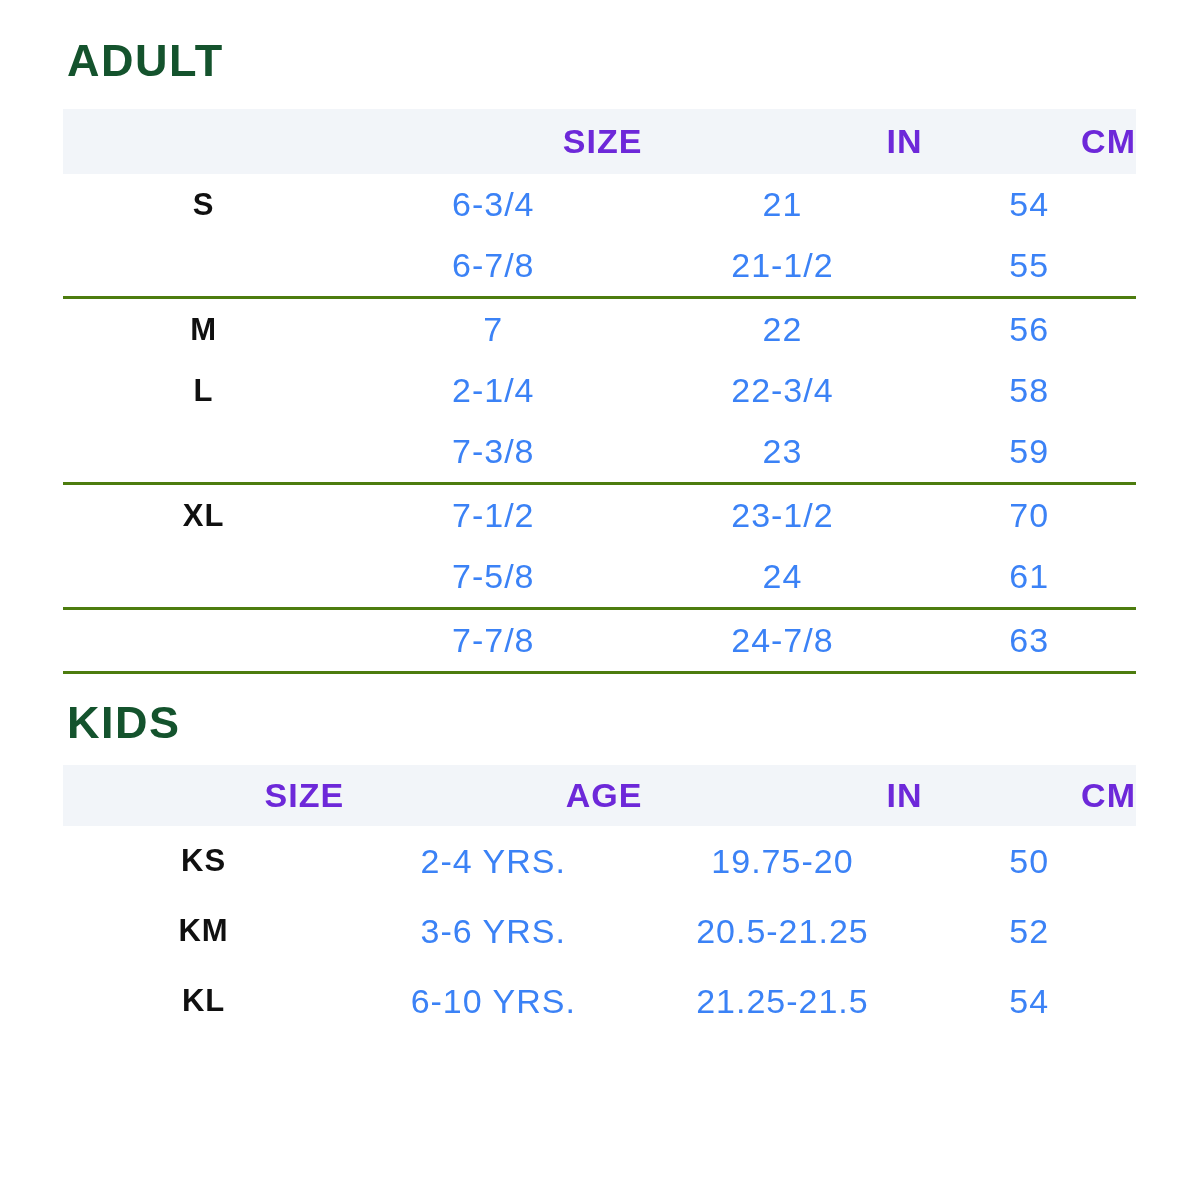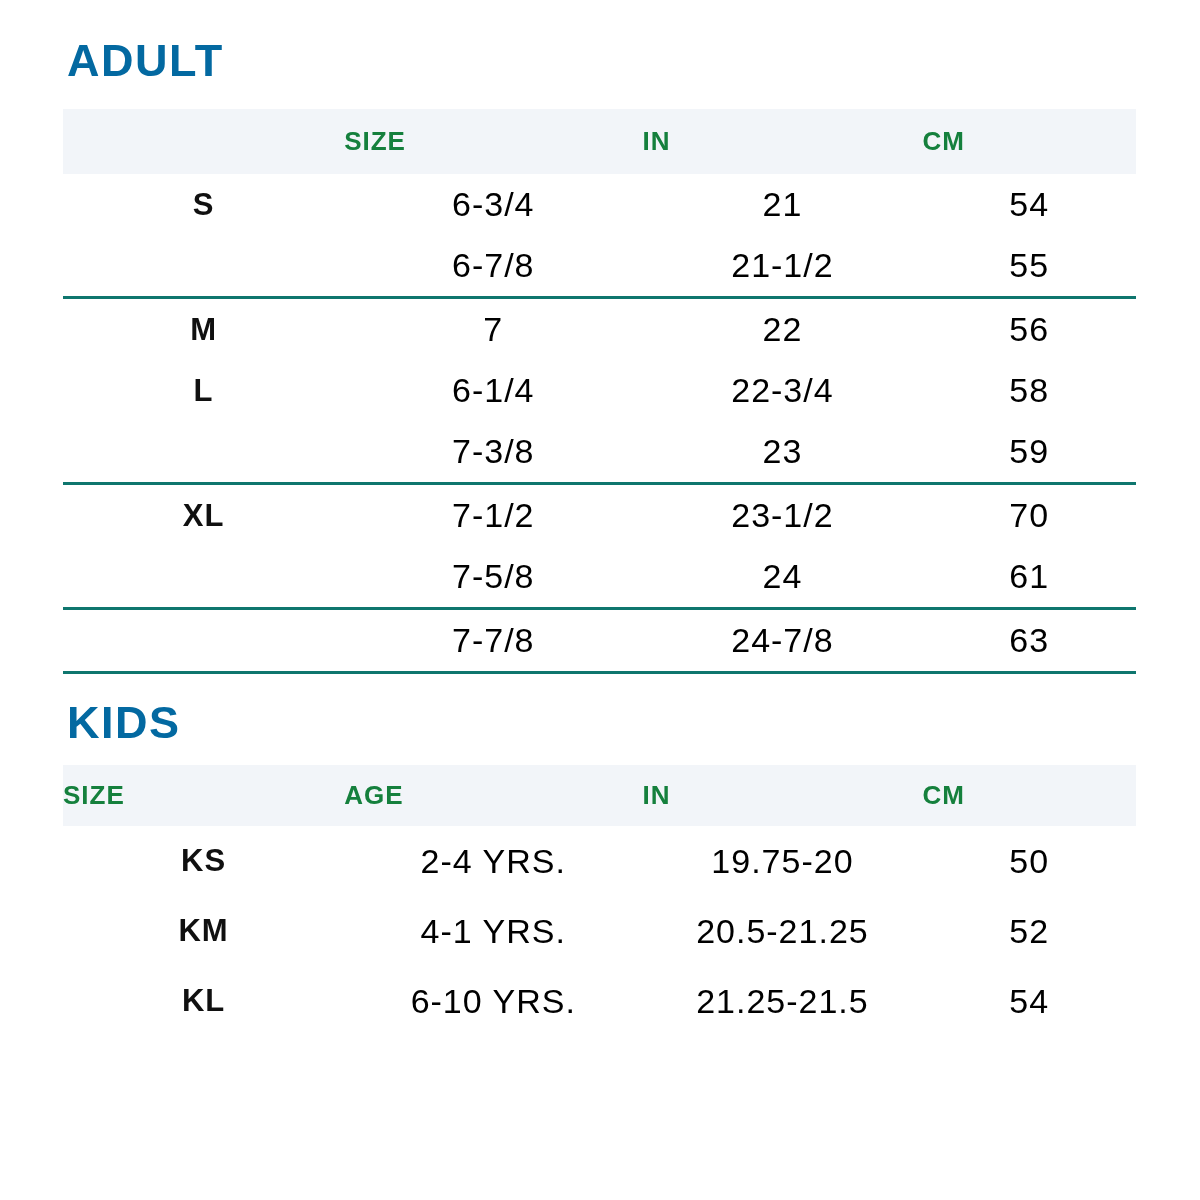--- a/index.html
+++ b/index.html
@@ -17,69 +17,69 @@
     margin-left: 63px;
     padding-top: 38px;
   }
   .section-title {
     margin: 0;
     padding: 0 0 0 4px;
     font-size: 45px;
     line-height: 46px;
     font-weight: 700;
     letter-spacing: 1.5px;
-    color: #0369a1;
+    color: #14532d;
   }
   table {
     width: 100%;
     table-layout: fixed;
     border-collapse: collapse;
   }
   #adult-table { margin-top: 25px; }
   #kids-table  { margin-top: 19px; }
   .kids-title  { margin-top: 26px; }
 
   col.c1 { width: 26.2%; }
   col.c2 { width: 27.8%; }
   col.c3 { width: 26.1%; }
   col.c4 { width: 19.9%; }
 
   thead th {
     background: #f2f5f9;
     height: 65px;
-    font-size: 26px;
+    font-size: 34px;
     font-weight: 700;
     letter-spacing: 1px;
-    text-align: left;
+    text-align: right;
     vertical-align: middle;
-    color: #15803d;
+    color: #6d28d9;
     padding: 0;
   }
   #kids-table thead th { height: 61px; }
 
   td {
     text-align: center;
     vertical-align: middle;
     height: 61px;
     padding: 0;
     font-size: 34px;
     font-weight: 300;
     letter-spacing: 1px;
-    color: #000000;
+    color: #3b82f6;
   }
   #kids-table td { height: 70px; }
 
   td.row-label {
     font-size: 31px;
     font-weight: 700;
     letter-spacing: 1px;
     color: #101010;
   }
   tr.section-end td {
-    border-bottom: 3px solid #0f766e;
+    border-bottom: 3px solid #4d7c0f;
   }
 </style>
 </head>
 <body>
 
 <div class="page">
 
   <div>
     <h1 class="section-title">ADULT</h1>
 
@@ -112,21 +112,21 @@
           <td>55</td>
         </tr>
         <tr>
           <td class="row-label">M</td>
           <td>7</td>
           <td>22</td>
           <td>56</td>
         </tr>
         <tr>
           <td class="row-label">L</td>
-          <td>6-1/4</td>
+          <td>2-1/4</td>
           <td>22-3/4</td>
           <td>58</td>
         </tr>
         <tr class="section-end">
           <td class="row-label"></td>
           <td>7-3/8</td>
           <td>23</td>
           <td>59</td>
         </tr>
         <tr>
@@ -171,21 +171,21 @@
       </thead>
       <tbody>
         <tr>
           <td class="row-label">KS</td>
           <td>2-4 YRS.</td>
           <td>19.75-20</td>
           <td>50</td>
         </tr>
         <tr>
           <td class="row-label">KM</td>
-          <td>4-1 YRS.</td>
+          <td>3-6 YRS.</td>
           <td>20.5-21.25</td>
           <td>52</td>
         </tr>
         <tr>
           <td class="row-label">KL</td>
           <td>6-10 YRS.</td>
           <td>21.25-21.5</td>
           <td>54</td>
         </tr>
       </tbody>

